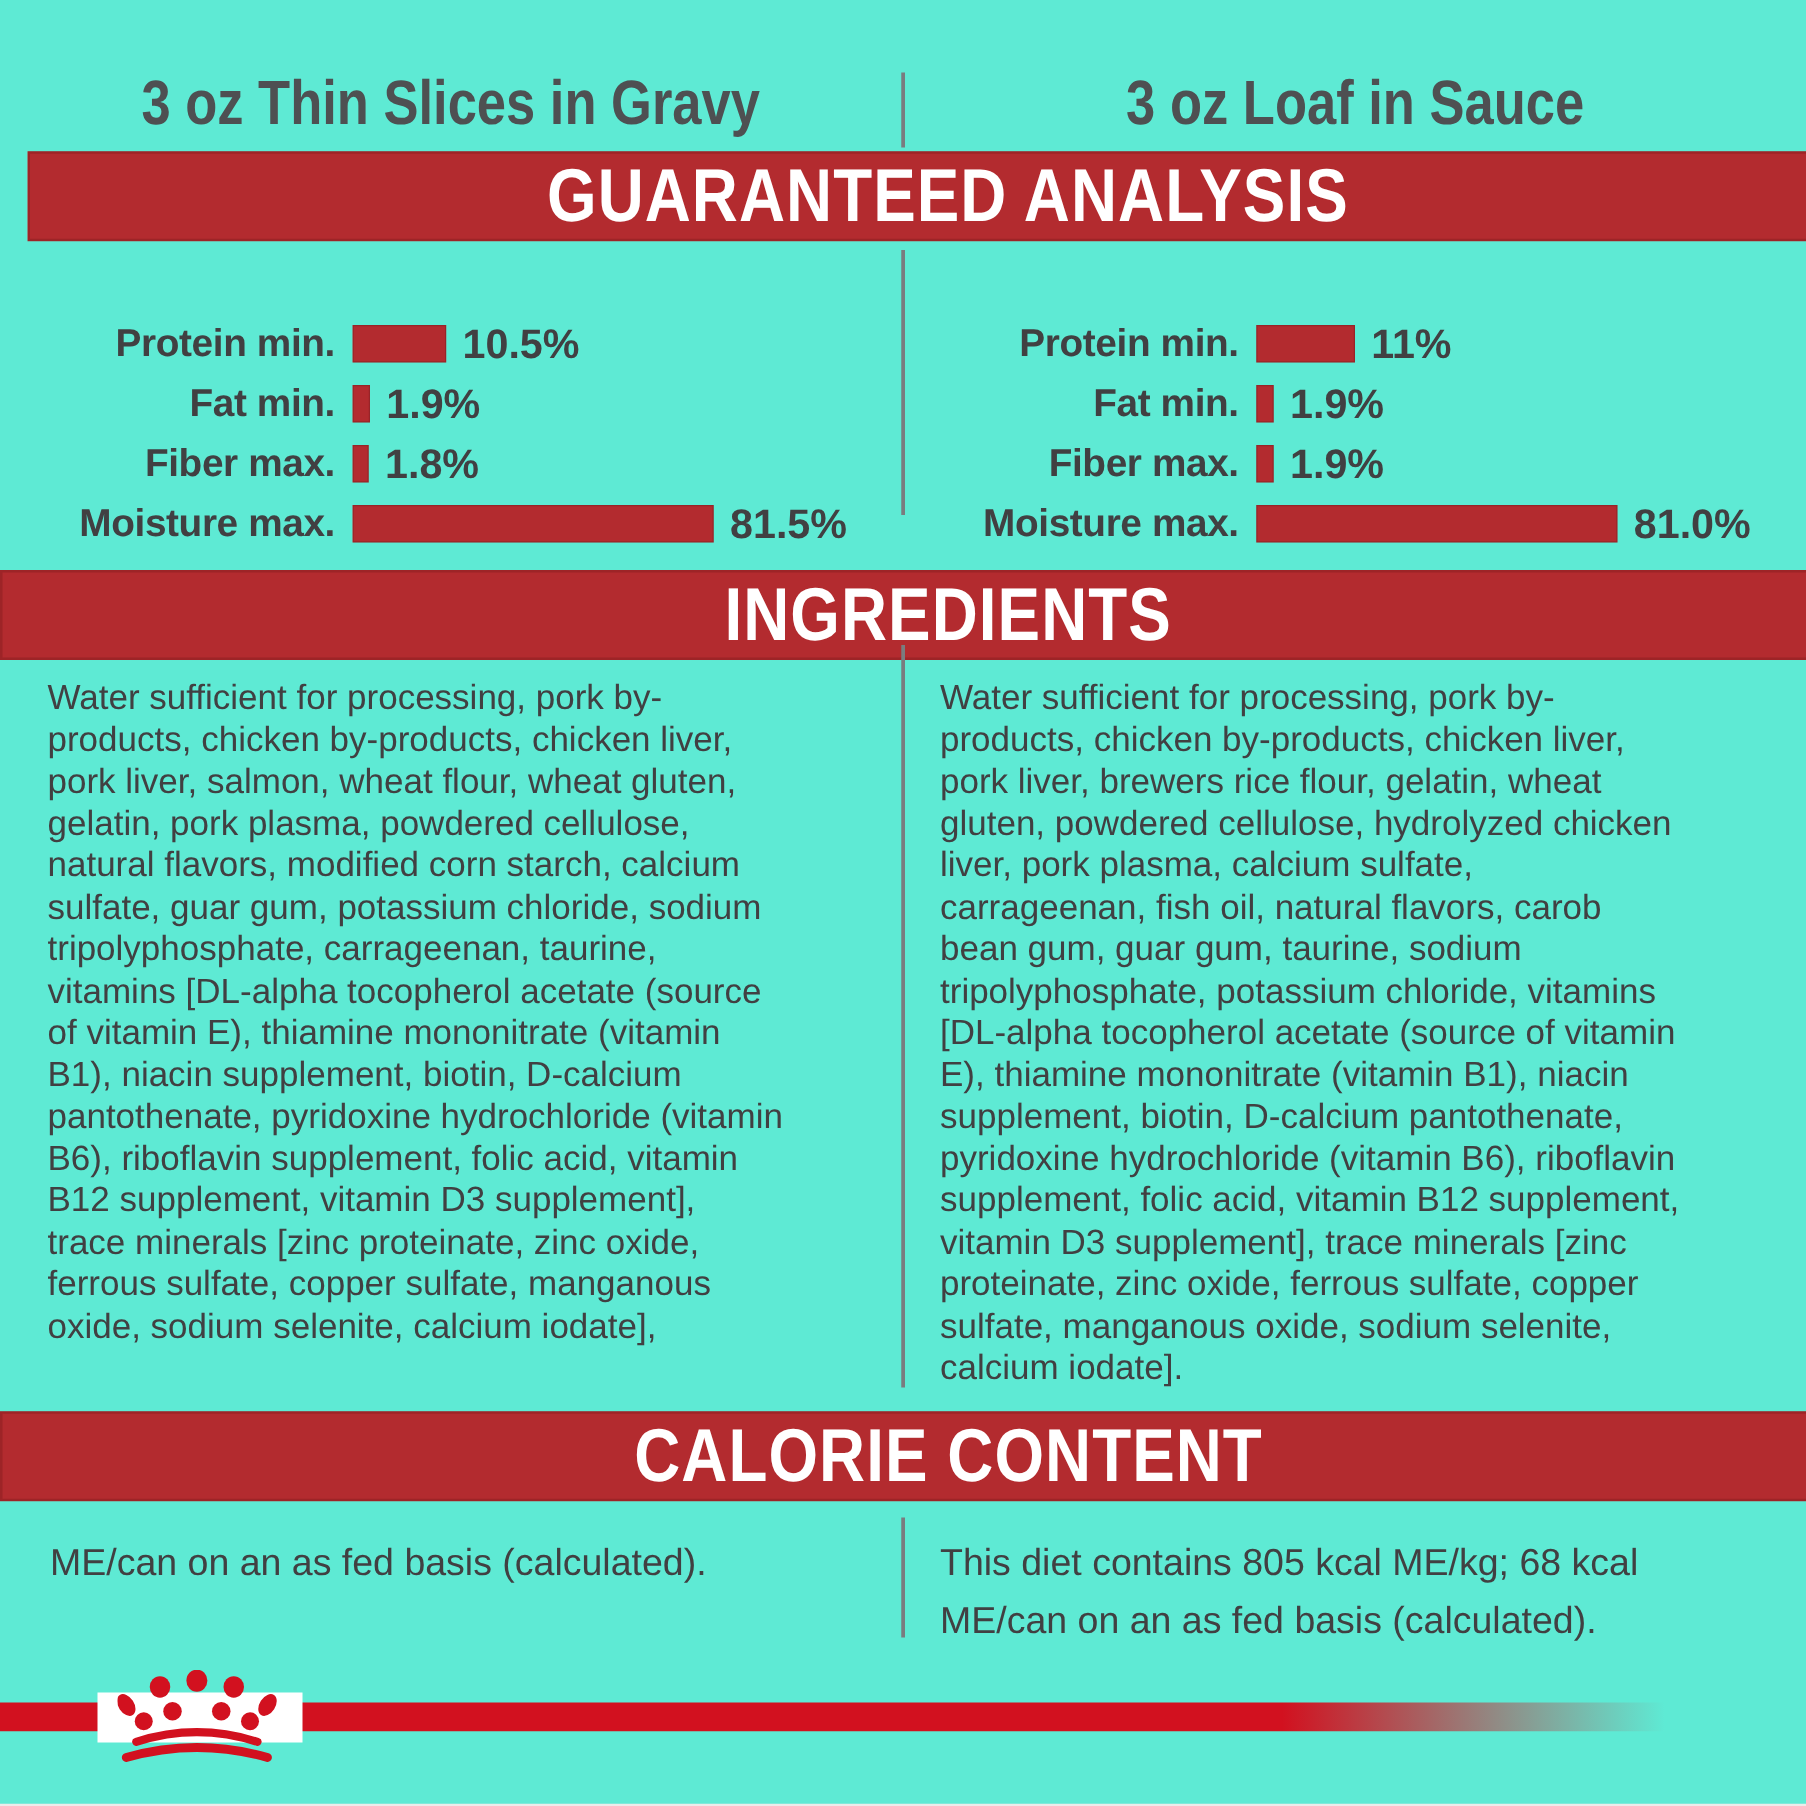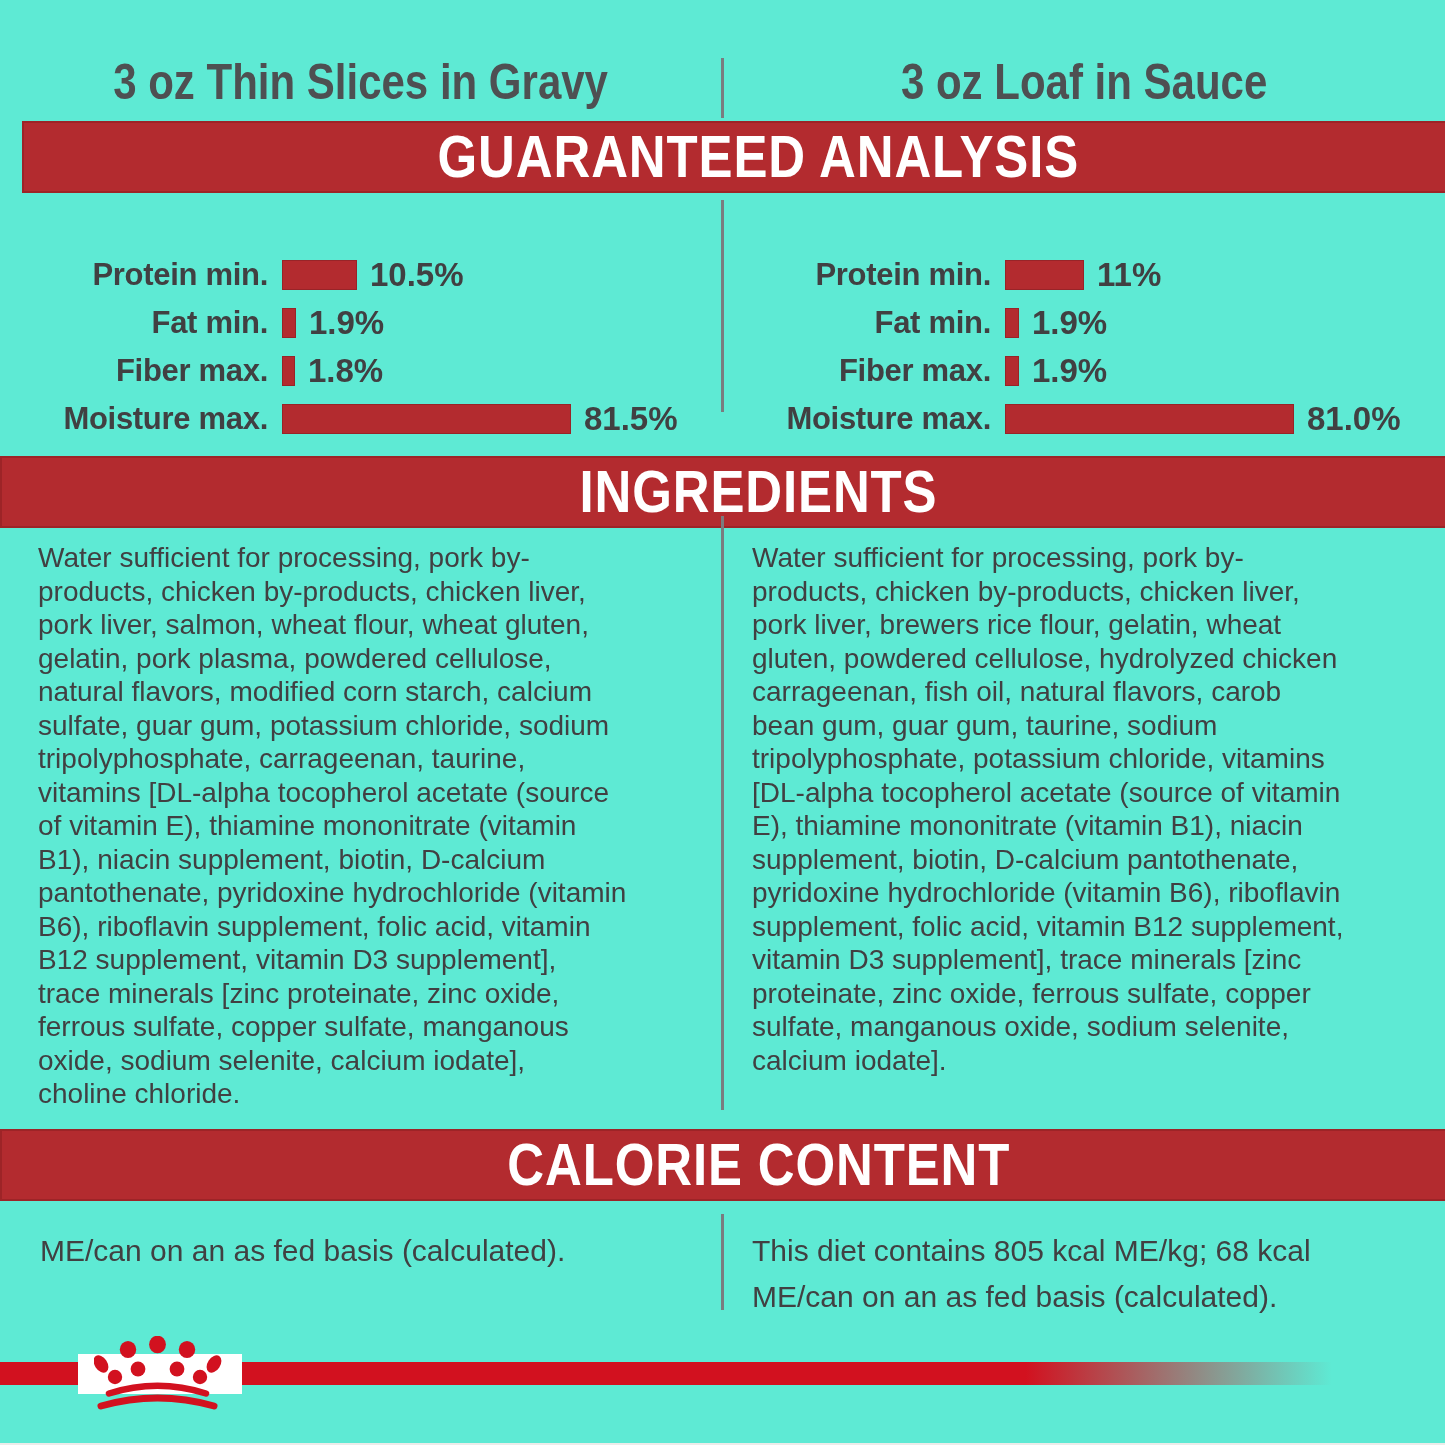--- a/index.html
+++ b/index.html
@@ -133,27 +133,27 @@
       <div class="ing-line">tripolyphosphate, carrageenan, taurine,</div>
       <div class="ing-line">vitamins [DL-alpha tocopherol acetate (source</div>
       <div class="ing-line">of vitamin E), thiamine mononitrate (vitamin</div>
       <div class="ing-line">B1), niacin supplement, biotin, D-calcium</div>
       <div class="ing-line">pantothenate, pyridoxine hydrochloride (vitamin</div>
       <div class="ing-line">B6), riboflavin supplement, folic acid, vitamin</div>
       <div class="ing-line">B12 supplement, vitamin D3 supplement],</div>
       <div class="ing-line">trace minerals [zinc proteinate, zinc oxide,</div>
       <div class="ing-line">ferrous sulfate, copper sulfate, manganous</div>
       <div class="ing-line">oxide, sodium selenite, calcium iodate],</div>
-      <div class="ing-line">choline chloride.</div>
     </div>
   <div class="ing-text right">
       <div class="ing-line">Water sufficient for processing, pork by-</div>
       <div class="ing-line">products, chicken by-products, chicken liver,</div>
       <div class="ing-line">pork liver, brewers rice flour, gelatin, wheat</div>
       <div class="ing-line">gluten, powdered cellulose, hydrolyzed chicken</div>
+      <div class="ing-line">liver, pork plasma, calcium sulfate,</div>
       <div class="ing-line">carrageenan, fish oil, natural flavors, carob</div>
       <div class="ing-line">bean gum, guar gum, taurine, sodium</div>
       <div class="ing-line">tripolyphosphate, potassium chloride, vitamins</div>
       <div class="ing-line">[DL-alpha tocopherol acetate (source of vitamin</div>
       <div class="ing-line">E), thiamine mononitrate (vitamin B1), niacin</div>
       <div class="ing-line">supplement, biotin, D-calcium pantothenate,</div>
       <div class="ing-line">pyridoxine hydrochloride (vitamin B6), riboflavin</div>
       <div class="ing-line">supplement, folic acid, vitamin B12 supplement,</div>
       <div class="ing-line">vitamin D3 supplement], trace minerals [zinc</div>
       <div class="ing-line">proteinate, zinc oxide, ferrous sulfate, copper</div>

